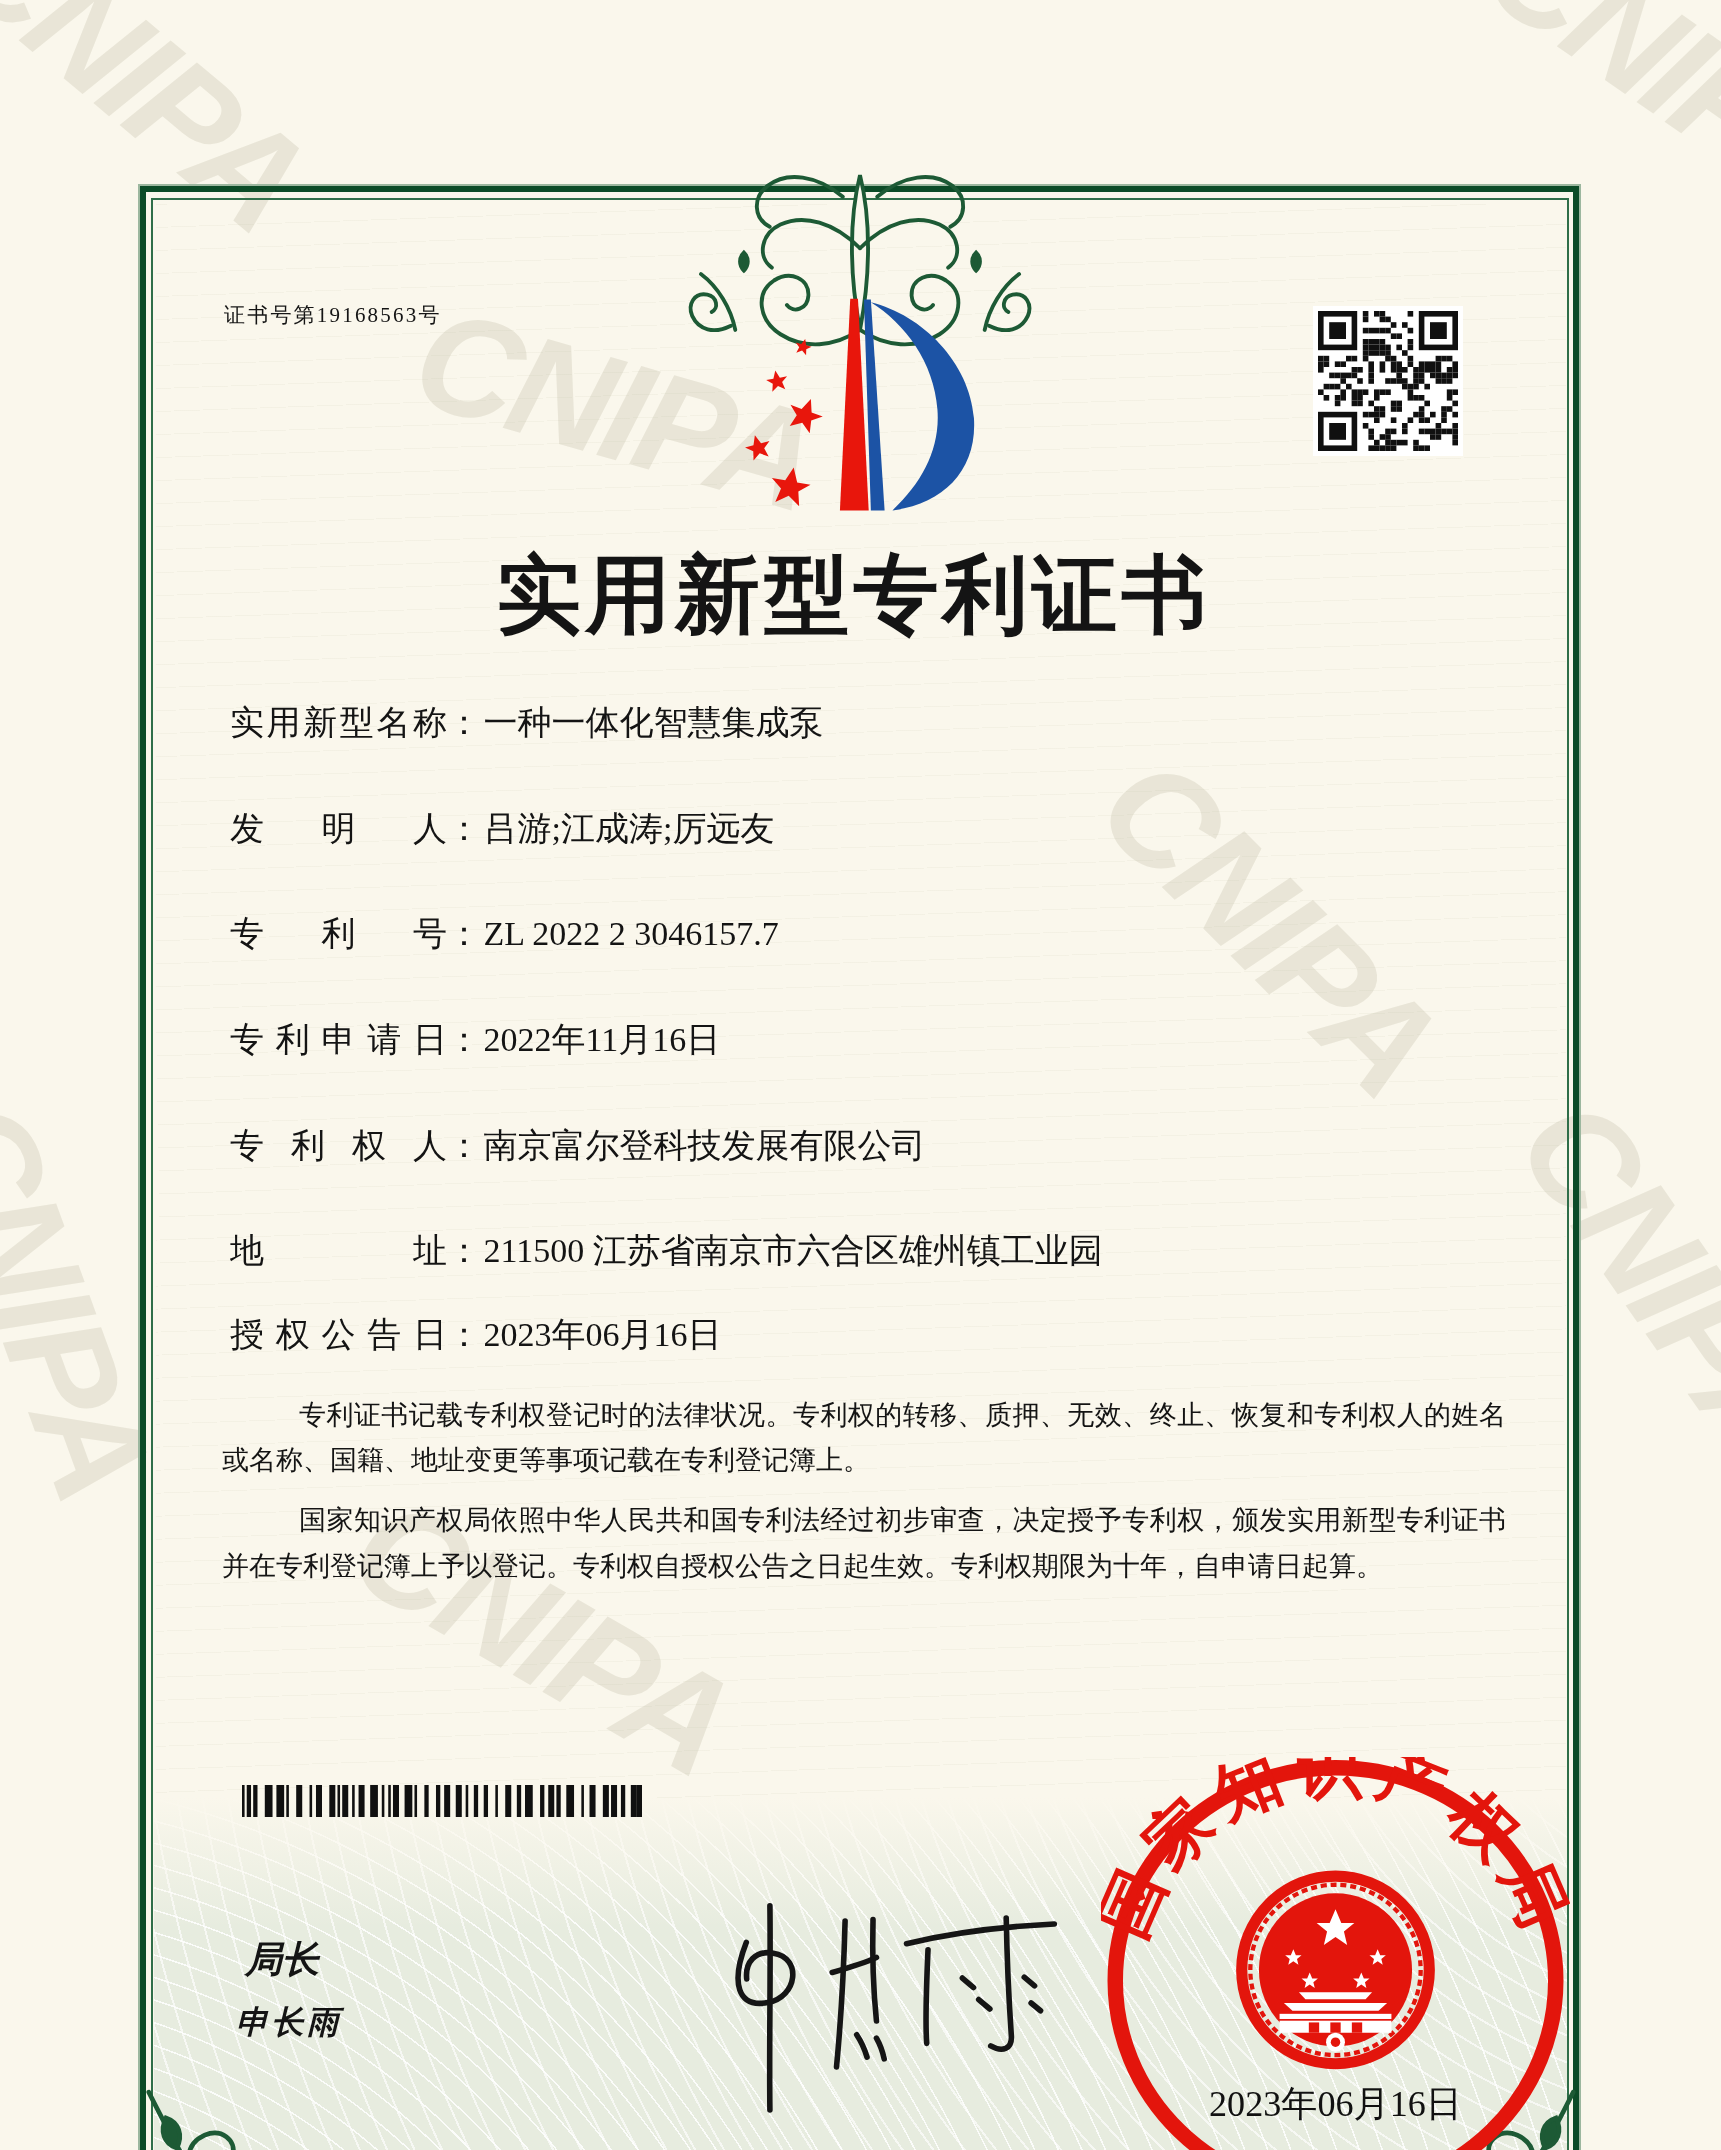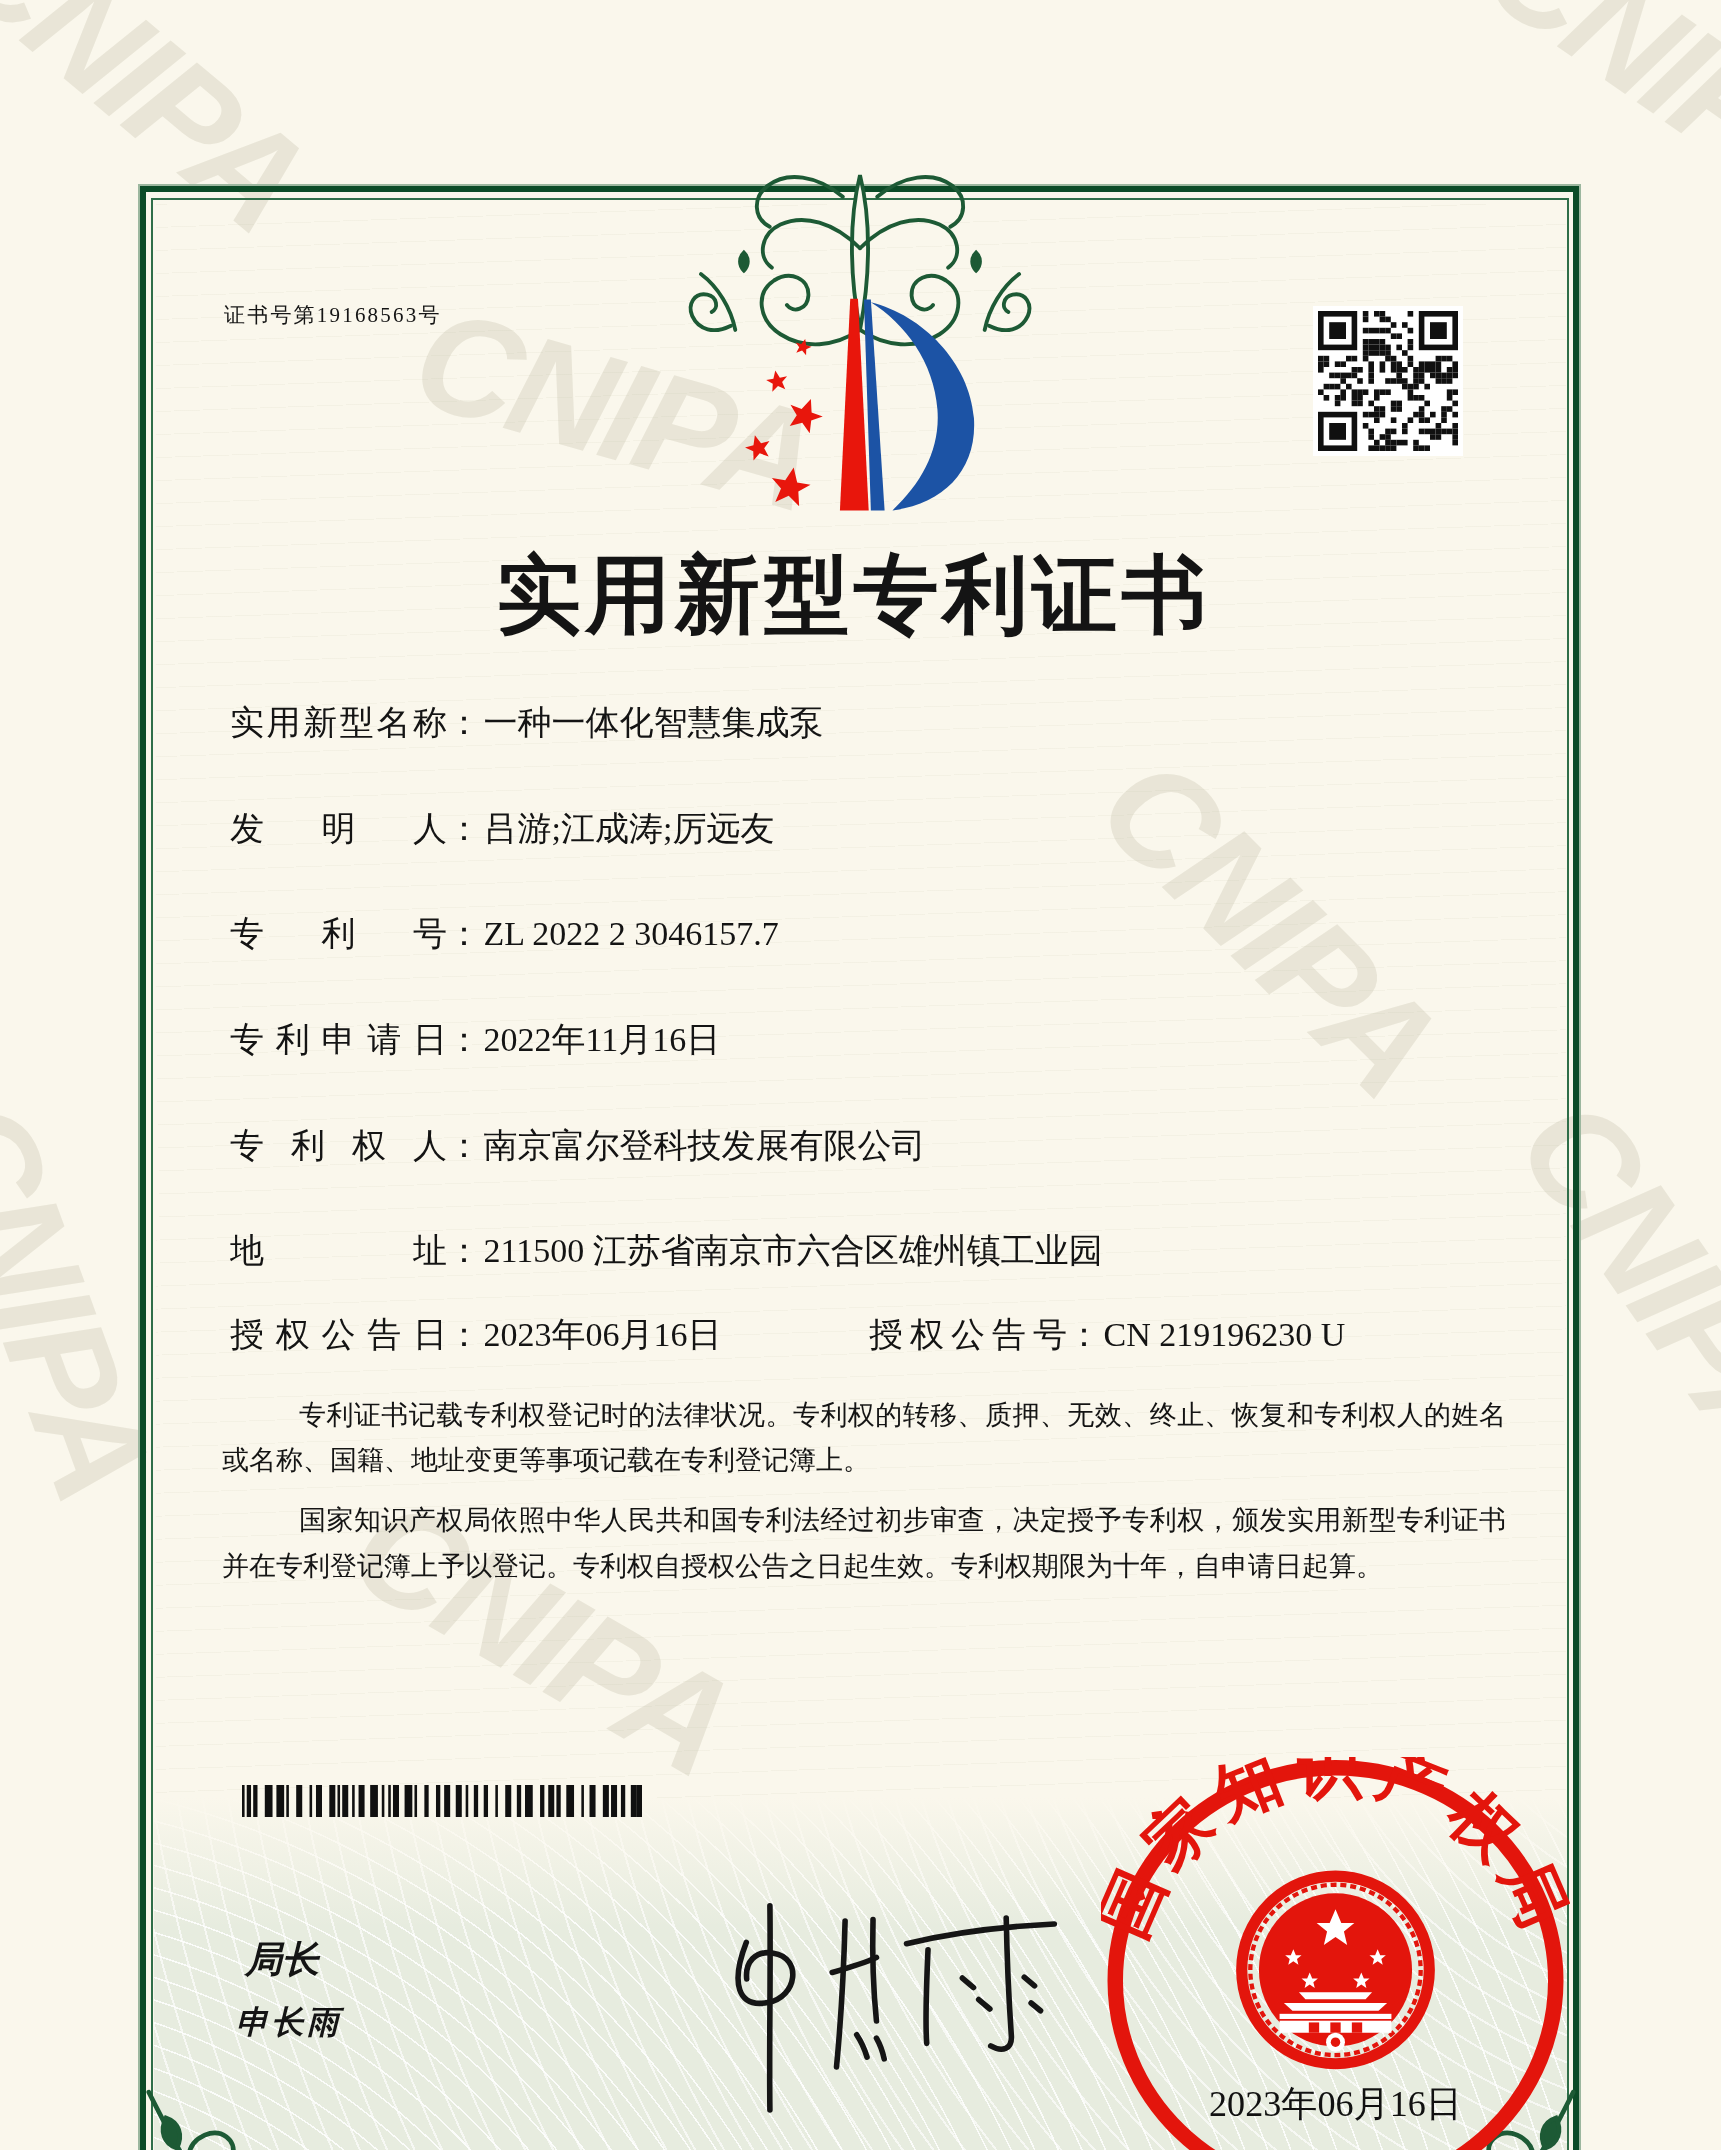--- a/index.html
+++ b/index.html
@@ -393,23 +393,20 @@
 <div class="field-row" style="top:1126px">
   <span class="flabel">专利权人</span><span class="fcolon">：</span><span class="fvalue">南京富尔登科技发展有限公司</span>
 </div>
 <div class="field-row" style="top:1231px">
   <span class="flabel">地址</span><span class="fcolon">：</span><span class="fvalue">211500 江苏省南京市六合区雄州镇工业园</span>
 </div>
 <div class="field-row" style="top:1315px;height:47px">
   <span class="fgroup" style="left:0px">
     <span class="flabel">授权公告日</span><span class="fcolon">：</span><span class="fvalue">2023年06月16日</span>
   </span>
-  <span class="fgroup" style="left:639px">
-    <span class="flabel narrow">授权公告号</span><span class="fcolon">：</span><span class="fvalue">CN 219196230 U</span>
-  </span>
 </div>
 
 <div class="abs body-text">
   <p>专利证书记载专利权登记时的法律状况。专利权的转移、质押、无效、终止、恢复和专利权人的姓名或名称、国籍、地址变更等事项记载在专利登记簿上。</p>
   <p>国家知识产权局依照中华人民共和国专利法经过初步审查，决定授予专利权，颁发实用新型专利证书并在专利登记簿上予以登记。专利权自授权公告之日起生效。专利权期限为十年，自申请日起算。</p>
 </div>
 
 <svg id="barcode" class="abs barcode" viewBox="0 0 930 74" preserveAspectRatio="none">
     <rect x="0" y="0" width="6" height="74" fill="#101010"></rect>
     <rect x="11" y="0" width="10" height="74" fill="#101010"></rect>

